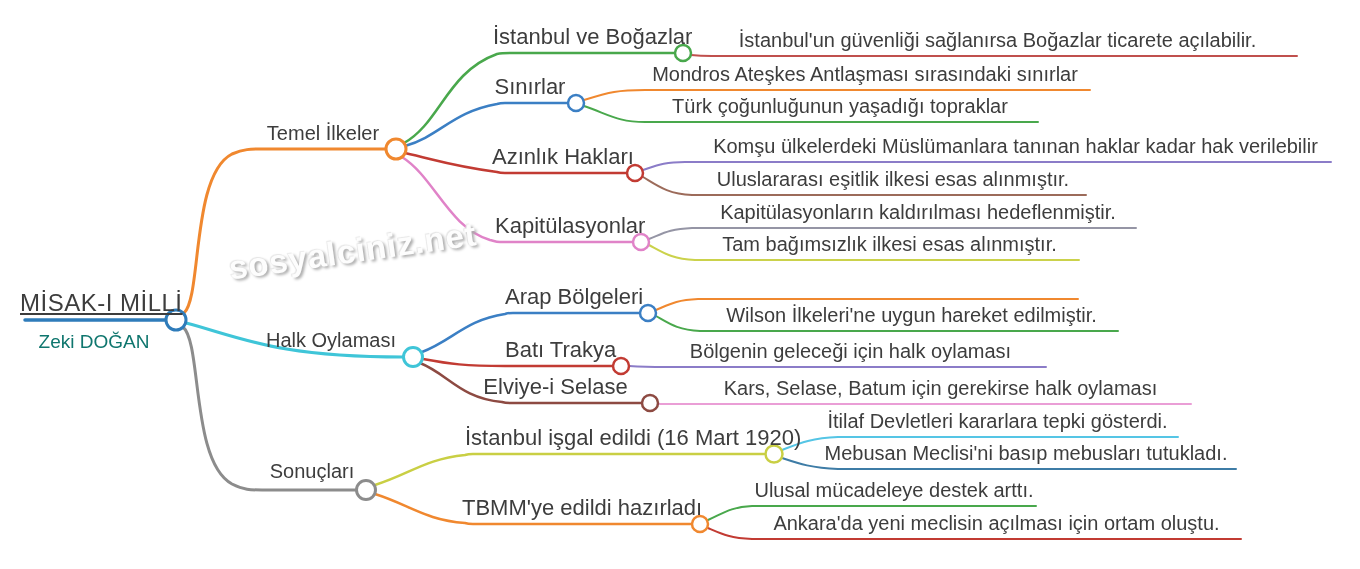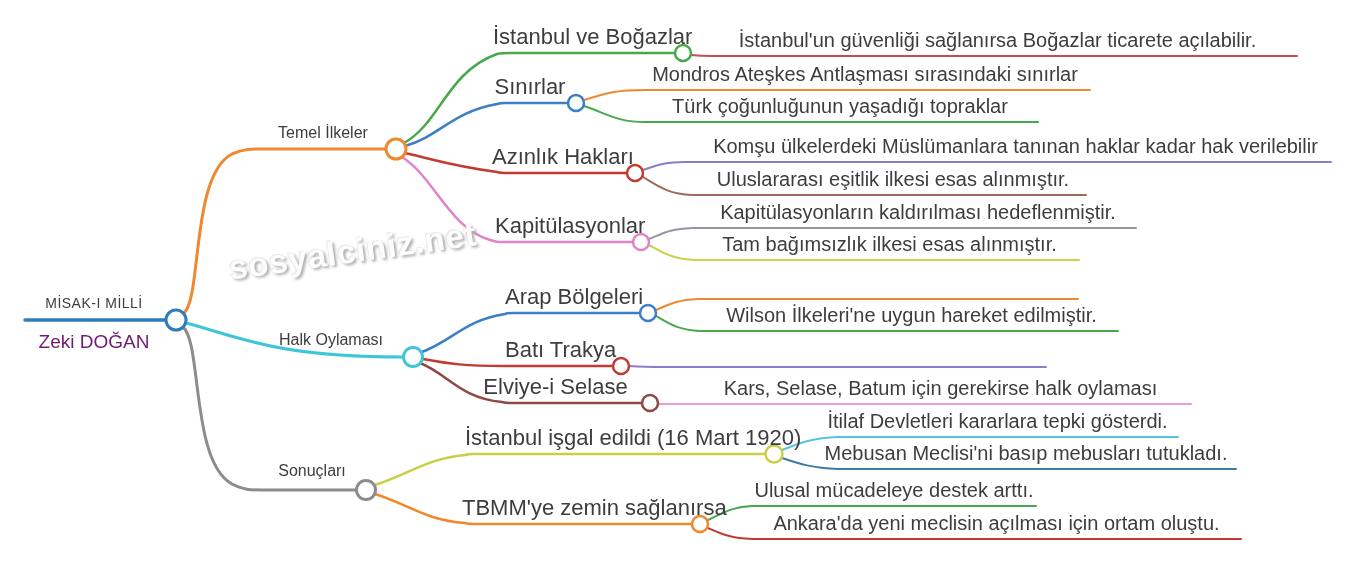--- a/index.html
+++ b/index.html
@@ -9,23 +9,23 @@
   }
   svg.map{position:absolute;left:0;top:0;}
   svg.map path{fill:none;stroke-linecap:round;}
   .w35{stroke-width:3.5}.w3{stroke-width:3}.w25{stroke-width:2.5}.w2{stroke-width:2}
   circle.node{fill:#fff;stroke-width:3;}
   circle.node-sm{fill:#fff;stroke-width:2.5;}
   .lbl{
     position:absolute;color:#3d3d3d;text-align:center;white-space:nowrap;
     line-height:22px;height:22px;
   }
-  .root-lbl{font-size:14px;line-height:24px;height:24px;letter-spacing:.5px;}
+  .root-lbl{font-size:24px;line-height:24px;height:24px;letter-spacing:.5px;text-decoration:underline;}
   .author-lbl{font-size:19px;line-height:22px;}
-  .branch-lbl{font-size:16px;line-height:24px;height:24px;}
+  .branch-lbl{font-size:20px;line-height:24px;height:24px;}
   .child-lbl{font-size:22px;}
   .leaf-lbl{font-size:20px;}
   .watermark{
     position:absolute;left:228px;top:233px;width:240px;
     font-size:33px;font-weight:bold;color:#fdfdfd;letter-spacing:1px;
     transform:rotate(-8deg);
     text-shadow:2px 2px 3px #ababab, -1px -1px 1px #e8e8e8;
     pointer-events:none;
   }
 </style>
@@ -83,43 +83,44 @@
     <circle cx="648" cy="313" r="8" class="node-sm" stroke="#3b7fc4"></circle>
     <circle cx="621" cy="366" r="8" class="node-sm" stroke="#c23b33"></circle>
     <circle cx="650" cy="403" r="8" class="node-sm" stroke="#8d4a42"></circle>
     <circle cx="774" cy="454" r="8.5" class="node-sm" stroke="#c9cf44"></circle>
     <circle cx="700" cy="524" r="8" class="node-sm" stroke="#f0882f"></circle>
   </svg>
 
   <div class="watermark">sosyalciniz.net</div>
 
   <div class="lbl root-lbl" style="left:20px;top:291px;width:148px">MİSAK-I MİLLİ</div>
-  <div class="lbl author-lbl" style="left: 20px; top: 331px; width: 148px; color: #701a75;">Zeki DOĞAN</div>
+  <div class="lbl author-lbl" style="left: 20px; top: 331px; width: 148px; color: #0f766e;">Zeki DOĞAN</div>
 
   <div class="lbl branch-lbl" style="left:256px;top:121px;width:134px">Temel İlkeler</div>
   <div class="lbl branch-lbl" style="left:256px;top:328px;width:150px">Halk Oylaması</div>
   <div class="lbl branch-lbl" style="left:258px;top:459px;width:108px">Sonuçları</div>
 
   <div class="lbl child-lbl" style="left:493px;top:26px;width:184px">İstanbul ve Boğazlar</div>
   <div class="lbl child-lbl" style="left:480px;top:76px;width:100px">Sınırlar</div>
   <div class="lbl child-lbl" style="left:492px;top:146px;width:136px">Azınlık Hakları</div>
   <div class="lbl child-lbl" style="left:495px;top:215px;width:140px">Kapitülasyonlar</div>
   <div class="lbl child-lbl" style="left:505px;top:286px;width:134px">Arap Bölgeleri</div>
   <div class="lbl child-lbl" style="left:505px;top:339px;width:108px">Batı Trakya</div>
   <div class="lbl child-lbl" style="left:483px;top:376px;width:145px">Elviye-i Selase</div>
   <div class="lbl child-lbl" style="left:465px;top:427px;width:300px">İstanbul işgal edildi (16 Mart 1920)</div>
-  <div class="lbl child-lbl" style="left:462px;top:497px;width:230px">TBMM'ye zemin sağlanırsa</div>
+  <div class="lbl child-lbl" style="left:462px;top:497px;width:230px">TBMM'ye edildi hazırladı</div>
 
   <div class="lbl leaf-lbl" style="left:700px;top:29px;width:595px">İstanbul'un güvenliği sağlanırsa Boğazlar ticarete açılabilir.</div>
   <div class="lbl leaf-lbl" style="left:640px;top:63px;width:450px">Mondros Ateşkes Antlaşması sırasındaki sınırlar</div>
   <div class="lbl leaf-lbl" style="left:640px;top:95px;width:400px">Türk çoğunluğunun yaşadığı topraklar</div>
   <div class="lbl leaf-lbl" style="left:700px;top:135px;width:631px">Komşu ülkelerdeki Müslümanlara tanınan haklar kadar hak verilebilir</div>
   <div class="lbl leaf-lbl" style="left:700px;top:168px;width:386px">Uluslararası eşitlik ilkesi esas alınmıştır.</div>
   <div class="lbl leaf-lbl" style="left:700px;top:201px;width:436px">Kapitülasyonların kaldırılması hedeflenmiştir.</div>
   <div class="lbl leaf-lbl" style="left:700px;top:233px;width:379px">Tam bağımsızlık ilkesi esas alınmıştır.</div>
   <div class="lbl leaf-lbl" style="left:705px;top:304px;width:413px">Wilson İlkeleri'ne uygun hareket edilmiştir.</div>
+  <div class="lbl leaf-lbl" style="left:655px;top:340px;width:391px">Bölgenin geleceği için halk oylaması</div>
   <div class="lbl leaf-lbl" style="left:690px;top:377px;width:501px">Kars, Selase, Batum için gerekirse halk oylaması</div>
   <div class="lbl leaf-lbl" style="left:815px;top:410px;width:365px">İtilaf Devletleri kararlara tepki gösterdi.</div>
   <div class="lbl leaf-lbl" style="left:752px;top:479px;width:284px">Ulusal mücadeleye destek arttı.</div>
   <div class="lbl leaf-lbl" style="left:815px;top:442px;width:422px">Mebusan Meclisi'ni basıp mebusları tutukladı.</div>
   <div class="lbl leaf-lbl" style="left:752px;top:512px;width:489px">Ankara'da yeni meclisin açılması için ortam oluştu.</div>
 
 </div>
 
 </body></html>

